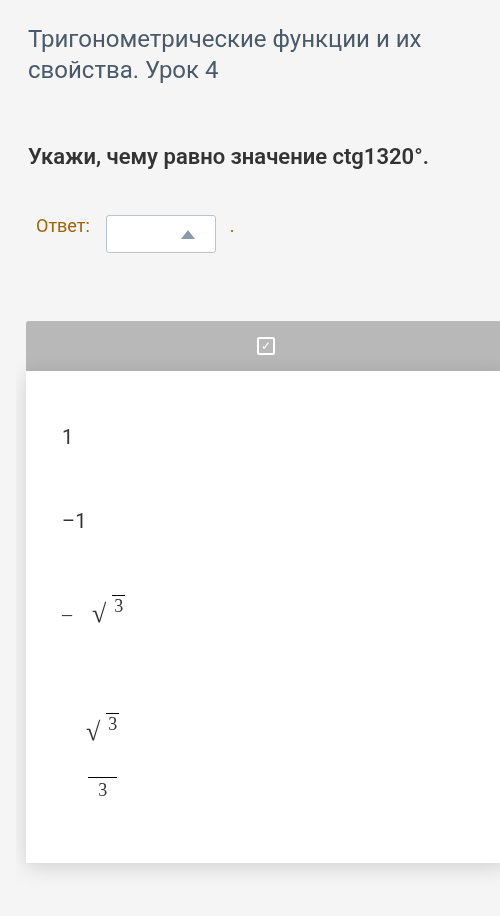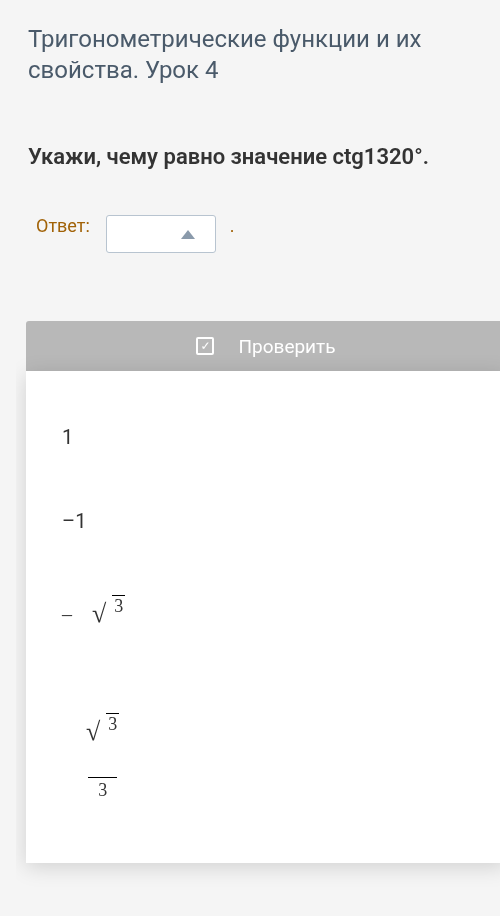--- a/index.html
+++ b/index.html
@@ -144,21 +144,20 @@
 <div class="answer-row">
   <span class="answer-label">Ответ:</span>
   <div class="dropdown-input">
     <span class="chevron"></span>
   </div>
   <span class="answer-period">.</span>
 </div>
 
 <div class="check-button">
   <span class="check-icon">✓</span>
-  <span>Проверить</span>
 </div>
 
 <div class="dropdown-panel">
   <div class="option">
     <span>1</span>
   </div>
   <div class="option">
     <span>–1</span>
   </div>
   <div class="option">

